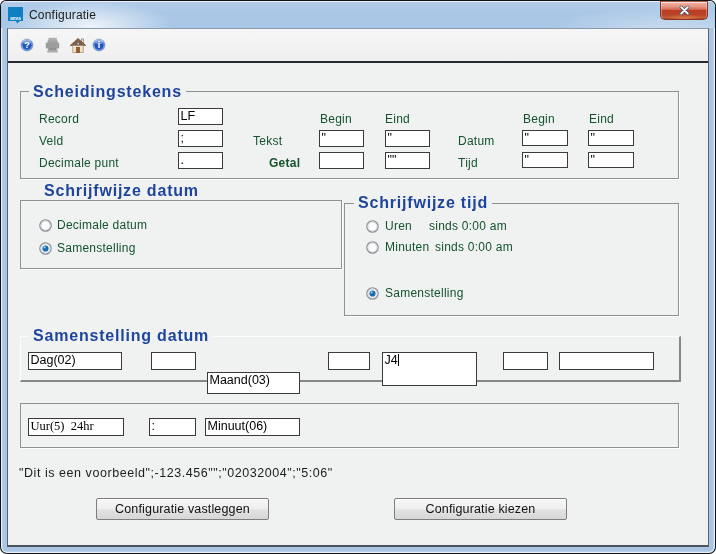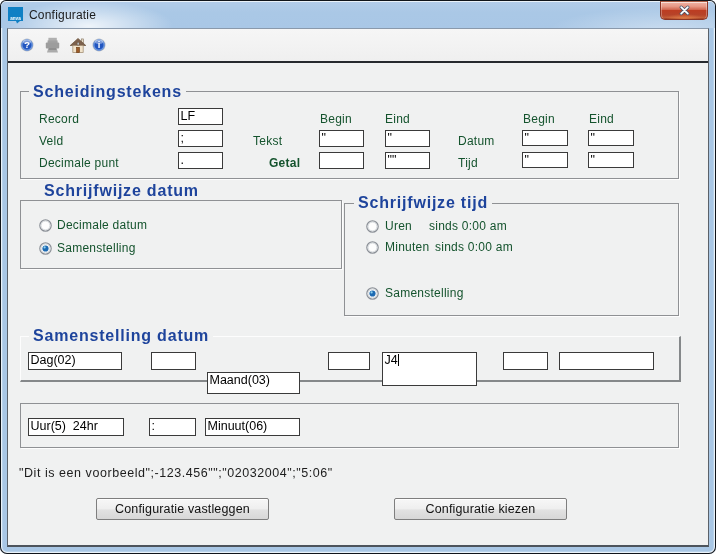--- a/index.html
+++ b/index.html
@@ -145,20 +145,20 @@
   <div class="gt" style="left:29px;top:329px;">Samenstelling datum</div>
   <div class="fld" style="left:28px;top:352px;width:94px;height:18px;">Dag(02)</div>
   <div class="fld" style="left:151px;top:352px;width:45px;height:18px;"></div>
   <div class="fld" style="left:207px;top:352px;width:93px;height:22px;margin-top:20px;">Maand(03)</div>
   <div class="fld" style="left:328px;top:352px;width:42px;height:18px;"></div>
   <div class="fld" style="left:382px;top:352px;width:95px;height:34px;">J4<span style="display:inline-block;width:1px;height:12px;background:#000;vertical-align:-2px;"></span></div>
   <div class="fld" style="left:503px;top:352px;width:45px;height:18px;"></div>
   <div class="fld" style="left:559px;top:352px;width:95px;height:18px;"></div>
 
   <div class="box" style="left:20px;top:403px;width:657px;height:43px;"></div>
-  <div class="fld" style="left:28px;top:418px;width:96px;height:18px;">Uur(5)  24hr</div>
+  <div class="fld" style="left:28px;top:418px;width:96px;height:18px;font-family:Liberation Serif, serif;">Uur(5)  24hr</div>
   <div class="fld" style="left:149px;top:418px;width:47px;height:18px;">:</div>
   <div class="fld" style="left:205px;top:418px;width:95px;height:18px;">Minuut(06)</div>
 
   <div class="lbl" style="left:19px;top:467px;color:#1d1d1d;font-size:12.5px;letter-spacing:.55px;">"Dit is een voorbeeld";-123.456"";"02032004";"5:06"</div>
   <div class="btn" style="left:96px;top:486px;">Configuratie vastleggen</div>
   <div class="btn" style="left:394px;top:486px;">Configuratie kiezen</div>
 </div>
 
 </body></html>

